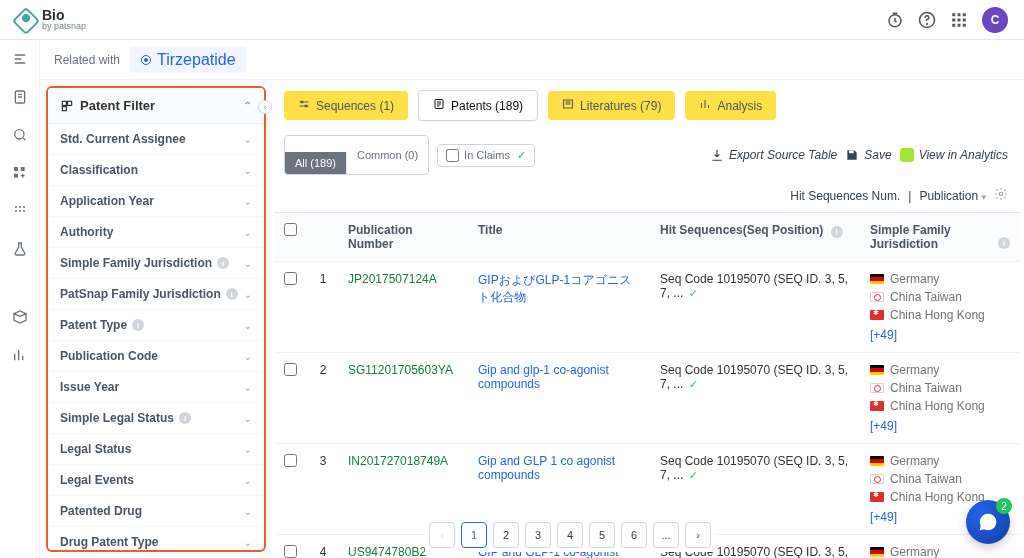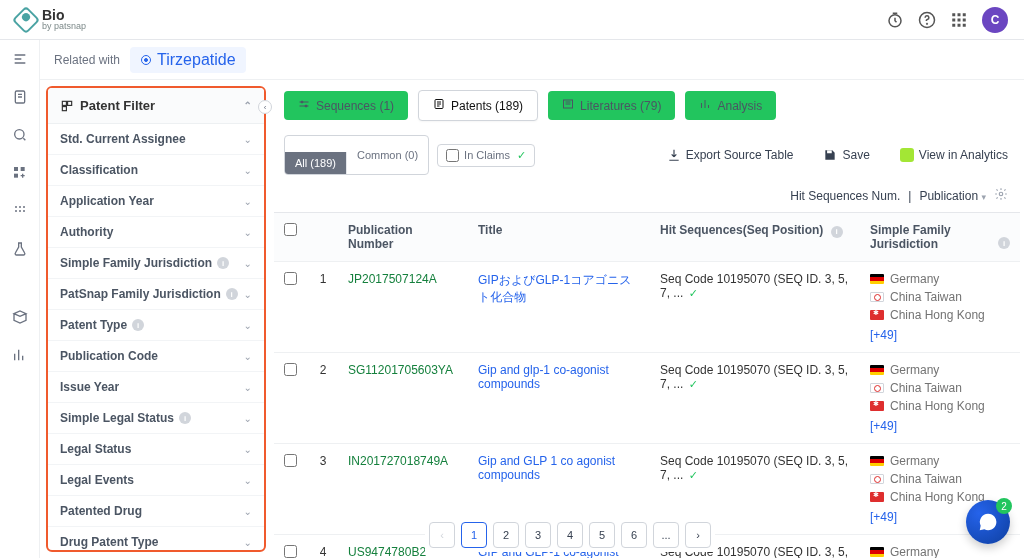--- a/index.html
+++ b/index.html
@@ -1,20 +1,20 @@
 <!DOCTYPE html>
 <html><head>
 <meta charset="utf-8">
 <style>
 * { box-sizing: border-box; margin: 0; padding: 0; }
 body { font-family: -apple-system, BlinkMacSystemFont, "Segoe UI", Arial, sans-serif; font-size: 12px; color: #333; background: #fff; width: 1024px; height: 558px; overflow: hidden; position: relative; }
 
 
 .header { height: 40px; display: flex; align-items: center; justify-content: space-between; padding: 0 16px; border-bottom: 1px solid #e5e7eb; }
-.logo { display: flex; align-items: center; gap: 6px; }
+.logo { display: flex; align-items: flex-end; gap: 6px; }
 .logo-icon { width: 20px; height: 20px; border: 2px solid #4aa3a3; border-radius: 4px; transform: rotate(45deg); position: relative; }
 .logo-icon::after { content: ""; position: absolute; width: 8px; height: 8px; background: #4aa3a3; border-radius: 50%; top: 2px; left: 2px; }
 .logo-text { display: flex; flex-direction: column; line-height: 1; }
 .logo-title { font-size: 14px; font-weight: 600; color: #333; }
 .logo-sub { font-size: 9px; color: #7d8a8a; }
 .header-right { display: flex; align-items: center; gap: 14px; }
 .hicon { width: 18px; height: 18px; display: flex; align-items: center; justify-content: center; color: #555; cursor: pointer; }
 .avatar { width: 26px; height: 26px; border-radius: 50%; background: #6b46c1; color: #fff; display: flex; align-items: center; justify-content: center; font-size: 12px; font-weight: 600; }
 
 
@@ -40,30 +40,30 @@
 .filter-item { display: flex; align-items: center; justify-content: space-between; padding: 8px 12px; border-bottom: 1px solid #f2f4f6; font-size: 12px; cursor: pointer; color: #4b5563; }
 .fi-left { display: flex; align-items: center; gap: 5px; font-weight: bold; }
 .info-dot { width: 12px; height: 12px; border-radius: 50%; background: #d1d5db; color: #fff; font-size: 8px; display: inline-flex; align-items: center; justify-content: center; }
 .chev { color: #9ca3af; font-size: 10px; }
 
 .collapse-handle { position: absolute; left: 258px; top: 100px; width: 14px; height: 14px; border-radius: 50%; background: #fff; border: 1px solid #d1d5db; display: flex; align-items: center; justify-content: center; font-size: 8px; color: #6b7280; cursor: pointer; }
 
 
 .main { flex: 1; display: flex; flex-direction: column; min-width: 0; padding-right: 4px;}
 .tabs { display: flex; gap: 10px; padding: 10px 0 10px 10px; align-items: center; }
-.tab { display: inline-flex; align-items: center; gap: 6px; padding: 7px 14px; border-radius: 4px; background: #22c55e; color: #4b5563; font-size: 12px; cursor: pointer; }
+.tab { display: inline-flex; align-items: center; gap: 6px; padding: 7px 14px; border-radius: 4px; background: #fde047; color: #4b5563; font-size: 12px; cursor: pointer; }
 .tab.active { background: #fff; border: 1px solid #d1d5db; color: #111; box-shadow: 0 1px 2px rgba(0,0,0,.04); }
 
 .toolbar { display: flex; align-items: center; justify-content: space-between; padding: 4px 12px 8px 10px; }
 .pillset { display: inline-flex; border: 1px solid #d1d5db; border-radius: 4px; overflow: hidden; }
 .pill { padding: 5px 10px; font-size: 11px; color: #6b7280; cursor: pointer; border-right: 1px solid #e5e7eb; display: flex; align-items: center; gap: 4px;}
 .pill:last-child { border-right: none; }
 .pill.active { background: #6b7280; color: #fff; margin-top: 16px; }
 .in-claims { display: inline-flex; align-items: center; gap: 5px; border: 1px solid #d1d5db; border-radius: 4px; padding: 4px 8px; margin-left: 8px; font-size: 11px; color: #6b7280; cursor: pointer; }
-.tool-right { display: flex; align-items: flex-end; gap: 30px; font-size: 12px; color: #374151; }
+.tool-right { display: flex; align-items: flex-end; gap: 8px; font-size: 12px; color: #374151; font-style: italic; }
 .tool-link { display: inline-flex; align-items: center; gap: 5px; cursor: pointer; }
 .va-badge { width: 14px; height: 14px; border-radius: 3px; background: #a3e635; display:inline-block; }
 
 .sortbar { display: flex; justify-content: flex-end; align-items: center; gap: 8px; padding: 4px 12px 8px 0; font-size: 12px; color: #374151; }
 .sortbar .chev { font-size: 9px; }
 .gear { color: #9ca3af; cursor: pointer; }
 
 
 .table-wrap { flex: 1; overflow: auto; border-top: 1px solid #e5e7eb; }
 table { width: 100%; border-collapse: collapse; table-layout: fixed;}

